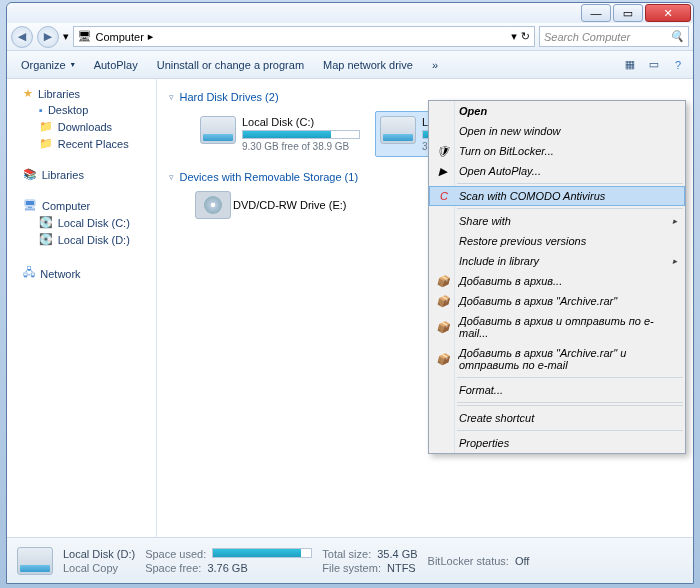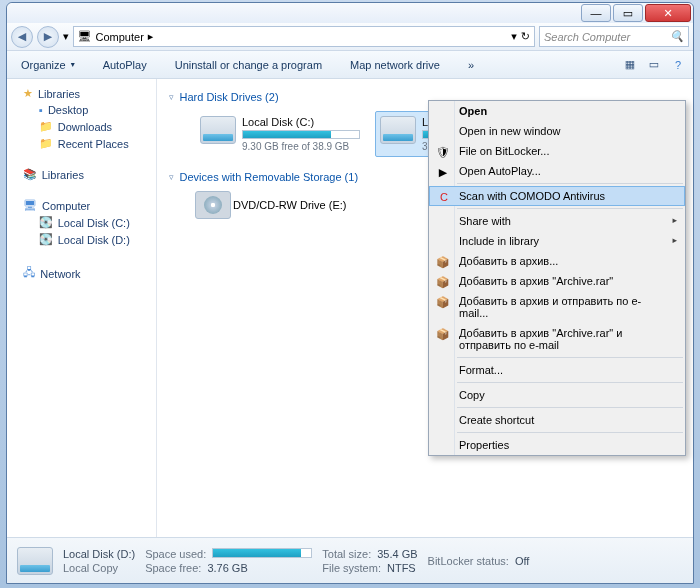--- a/index.html
+++ b/index.html
@@ -6,21 +6,21 @@
 body { background: linear-gradient(#c7d9ee, #a8c3e0); width: 700px; height: 588px; overflow: hidden; }
 .window { position: absolute; top: 2px; left: 6px; width: 688px; height: 582px; background: #fff; border: 1px solid #5a7ca6; border-radius: 6px 6px 0 0; display: flex; flex-direction: column; }
 .titlebar { height: 20px; background: linear-gradient(#f6f9fd, #e6eef9); border-radius: 6px 6px 0 0; display: flex; align-items: center; justify-content: flex-end; }
 .title-buttons { display: flex; }
 .tbtn { width: 30px; height: 18px; border: 1px solid #8aa5c8; border-radius: 3px; margin-right: 2px; background: linear-gradient(#f4f8fd, #d6e3f2); display: flex; align-items: center; justify-content: center; }
 .tbtn.close { width: 46px; background: linear-gradient(#f07070, #d23a3a); border-color: #a02828; color: #fff; }
 .navbar { height: 28px; background: linear-gradient(#fafcfe, #e9f0f8); border-bottom: 1px solid #cdd9e8; display: flex; align-items: center; padding: 0 4px; gap: 4px; }
 .navbtn { width: 22px; height: 22px; border: 1px solid #a7bdd8; border-radius: 50%; background: radial-gradient(#f0f6fc, #d3e0ef); display: flex; align-items: center; justify-content: center; color: #4a6a94; }
 .addressbar { flex: 1; height: 21px; border: 1px solid #b0c3da; background: #fff; display: flex; align-items: center; padding: 0 4px; gap: 4px; }
 .search { width: 150px; height: 21px; border: 1px solid #b0c3da; background: #fff; display: flex; align-items: center; padding: 0 4px; color: #888; font-style: italic; gap: 4px; }
-.toolbar { height: 28px; background: linear-gradient(#f6fafe, #e5eef7); border-bottom: 1px solid #cfdbe8; display: flex; align-items: center; padding: 0 6px; gap: 12px; }
+.toolbar { height: 28px; background: linear-gradient(#f6fafe, #e5eef7); border-bottom: 1px solid #cfdbe8; display: flex; align-items: center; padding: 0 6px; gap: 3px; }
 .tb-item { padding: 3px 8px; color: #1a3a62; display: flex; align-items: center; gap: 3px; }
 .tb-item.drop::after { content: "▾"; font-size: 8px; margin-left: 2px; }
 .tb-right { margin-left: auto; display: flex; align-items: center; gap: 6px; }
 .tb-ico { width: 18px; height: 18px; display: flex; align-items: center; justify-content: center; color: #3a5a82; }
 .body { flex: 1; display: flex; min-height: 0; }
 .sidebar { width: 150px; background: #fff; border-right: 1px solid #e0e6ee; padding: 6px 0; overflow: auto; }
 .sb-group { margin-bottom: 14px; }
 .sb-head { padding: 2px 8px 2px 16px; color: #1e3e6e; display: flex; align-items: center; gap: 5px; }
 .sb-item { padding: 2px 8px 2px 32px; color: #1e3e6e; display: flex; align-items: center; gap: 5px; }
 .content { flex: 1; background: #fff; padding: 8px 12px; position: relative; }
@@ -34,21 +34,21 @@
 .cd-ico { width: 36px; height: 28px; background: #d0d8e1; border: 1px solid #a9bcd0; border-radius: 3px; display: flex; align-items: center; justify-content: center; }
 .cd-ico::after { content: ""; width: 18px; height: 18px; border-radius: 50%; background: radial-gradient(#fff 15%, #bcd 20%, #8ab 80%); }
 .drv-info { flex: 1; }
 .drv-name { color: #0a0a0a; margin-bottom: 2px; }
 .drive.sel .drv-name { color: #0a0a0a; }
 .drv-bar { height: 9px; border: 1px solid #b8c7d7; background: #fff; margin-bottom: 2px; }
 .drv-fill { height: 100%; background: linear-gradient(#33c1e0, #1fa0c4); }
 .drv-text { color: #6b7684; font-size: 10px; }
 .removable { display: flex; gap: 2px; padding-left: 26px; align-items: center; }
 .menu { position: absolute; left: 428px; top: 100px; width: 258px; background: #f0f0f0; border: 1px solid #9aa7b8; box-shadow: 3px 3px 6px rgba(0,0,0,.25); }
-.menu-item { padding: 4px 18px 4px 30px; display: flex; align-items: flex-start; gap: 8px; position: relative; }
+.menu-item { padding: 4px 18px 4px 30px; display: flex; align-items: center; gap: 8px; position: relative; font-style: italic; }
 .menu-item .sub { position: absolute; right: 8px; font-size: 9px; color: #444; }
 .menu-sep { height: 1px; background: #d0d6de; margin: 2px 2px 2px 28px; }
 .menu-item.hi { background: #c3ddf6; border: 1px solid #7bb5e8; padding: 3px 17px 3px 29px; }
 .menu-item.bold { font-weight: bold; }
 .mico { position: absolute; left: 7px; width: 14px; height: 14px; display: flex; align-items: center; justify-content: center; }
 .contextmenu-leftbar { position: absolute; left: 25px; top: 0; bottom: 0; width: 1px; background: #dce2ea; }
 .statusbar { height: 46px; background: linear-gradient(#f3f7fb, #e6eef6); border-top: 1px solid #cfdbe8; display: flex; align-items: center; padding: 0 10px; gap: 10px; }
 .stat-ico { width: 36px; height: 28px; background: linear-gradient(#e7edf3, #c6d3e1); border: 1px solid #a9bcd0; border-radius: 3px; position: relative; }
 .stat-ico::after { content: ""; position: absolute; bottom: 2px; left: 2px; right: 2px; height: 7px; background: linear-gradient(#6ec2e8, #3a9ed0); border-radius: 1px; }
 .stat-col { display: flex; flex-direction: column; gap: 2px; font-size: 11px; }
@@ -242,37 +242,40 @@
 <div class="menu">
   <div class="contextmenu-leftbar"></div>
   <div class="menu-item bold">
       <span>Open</span>
     </div>
   <div class="menu-item">
       <span>Open in new window</span>
     </div>
   <div class="menu-item">
       <span class="mico">🛡</span>
-      <span>File on BitLocker...</span>
+      <span>Turn on BitLocker...</span>
     </div>
   <div class="menu-item">
       <span class="mico">▶</span>
       <span>Open AutoPlay...</span>
     </div>
   <div class="menu-sep"></div>
   <div class="menu-item hi">
       <span class="mico" style="color:#d22">C</span>
       <span>Scan with COMODO Antivirus</span>
     </div>
   <div class="menu-sep"></div>
   <div class="menu-item">
       <span>Share with</span>
       <span class="sub">▸</span>
     </div>
   <div class="menu-item">
+      <span>Restore previous versions</span>
+    </div>
+  <div class="menu-item">
       <span>Include in library</span>
       <span class="sub">▸</span>
     </div>
   <div class="menu-item">
       <span class="mico">📦</span>
       <span>Добавить в архив...</span>
     </div>
   <div class="menu-item">
       <span class="mico">📦</span>
       <span>Добавить в архив "Archive.rar"</span>
@@ -283,23 +286,20 @@
     </div>
   <div class="menu-item">
       <span class="mico">📦</span>
       <span>Добавить в архив "Archive.rar" и отправить по e-mail</span>
     </div>
   <div class="menu-sep"></div>
   <div class="menu-item">
       <span>Format...</span>
     </div>
   <div class="menu-sep"></div>
-  <div class="menu-item">
-      <span>Copy</span>
-    </div>
   <div class="menu-sep"></div>
   <div class="menu-item">
       <span>Create shortcut</span>
     </div>
   <div class="menu-sep"></div>
   <div class="menu-item">
       <span>Properties</span>
     </div>
 </div>
 

